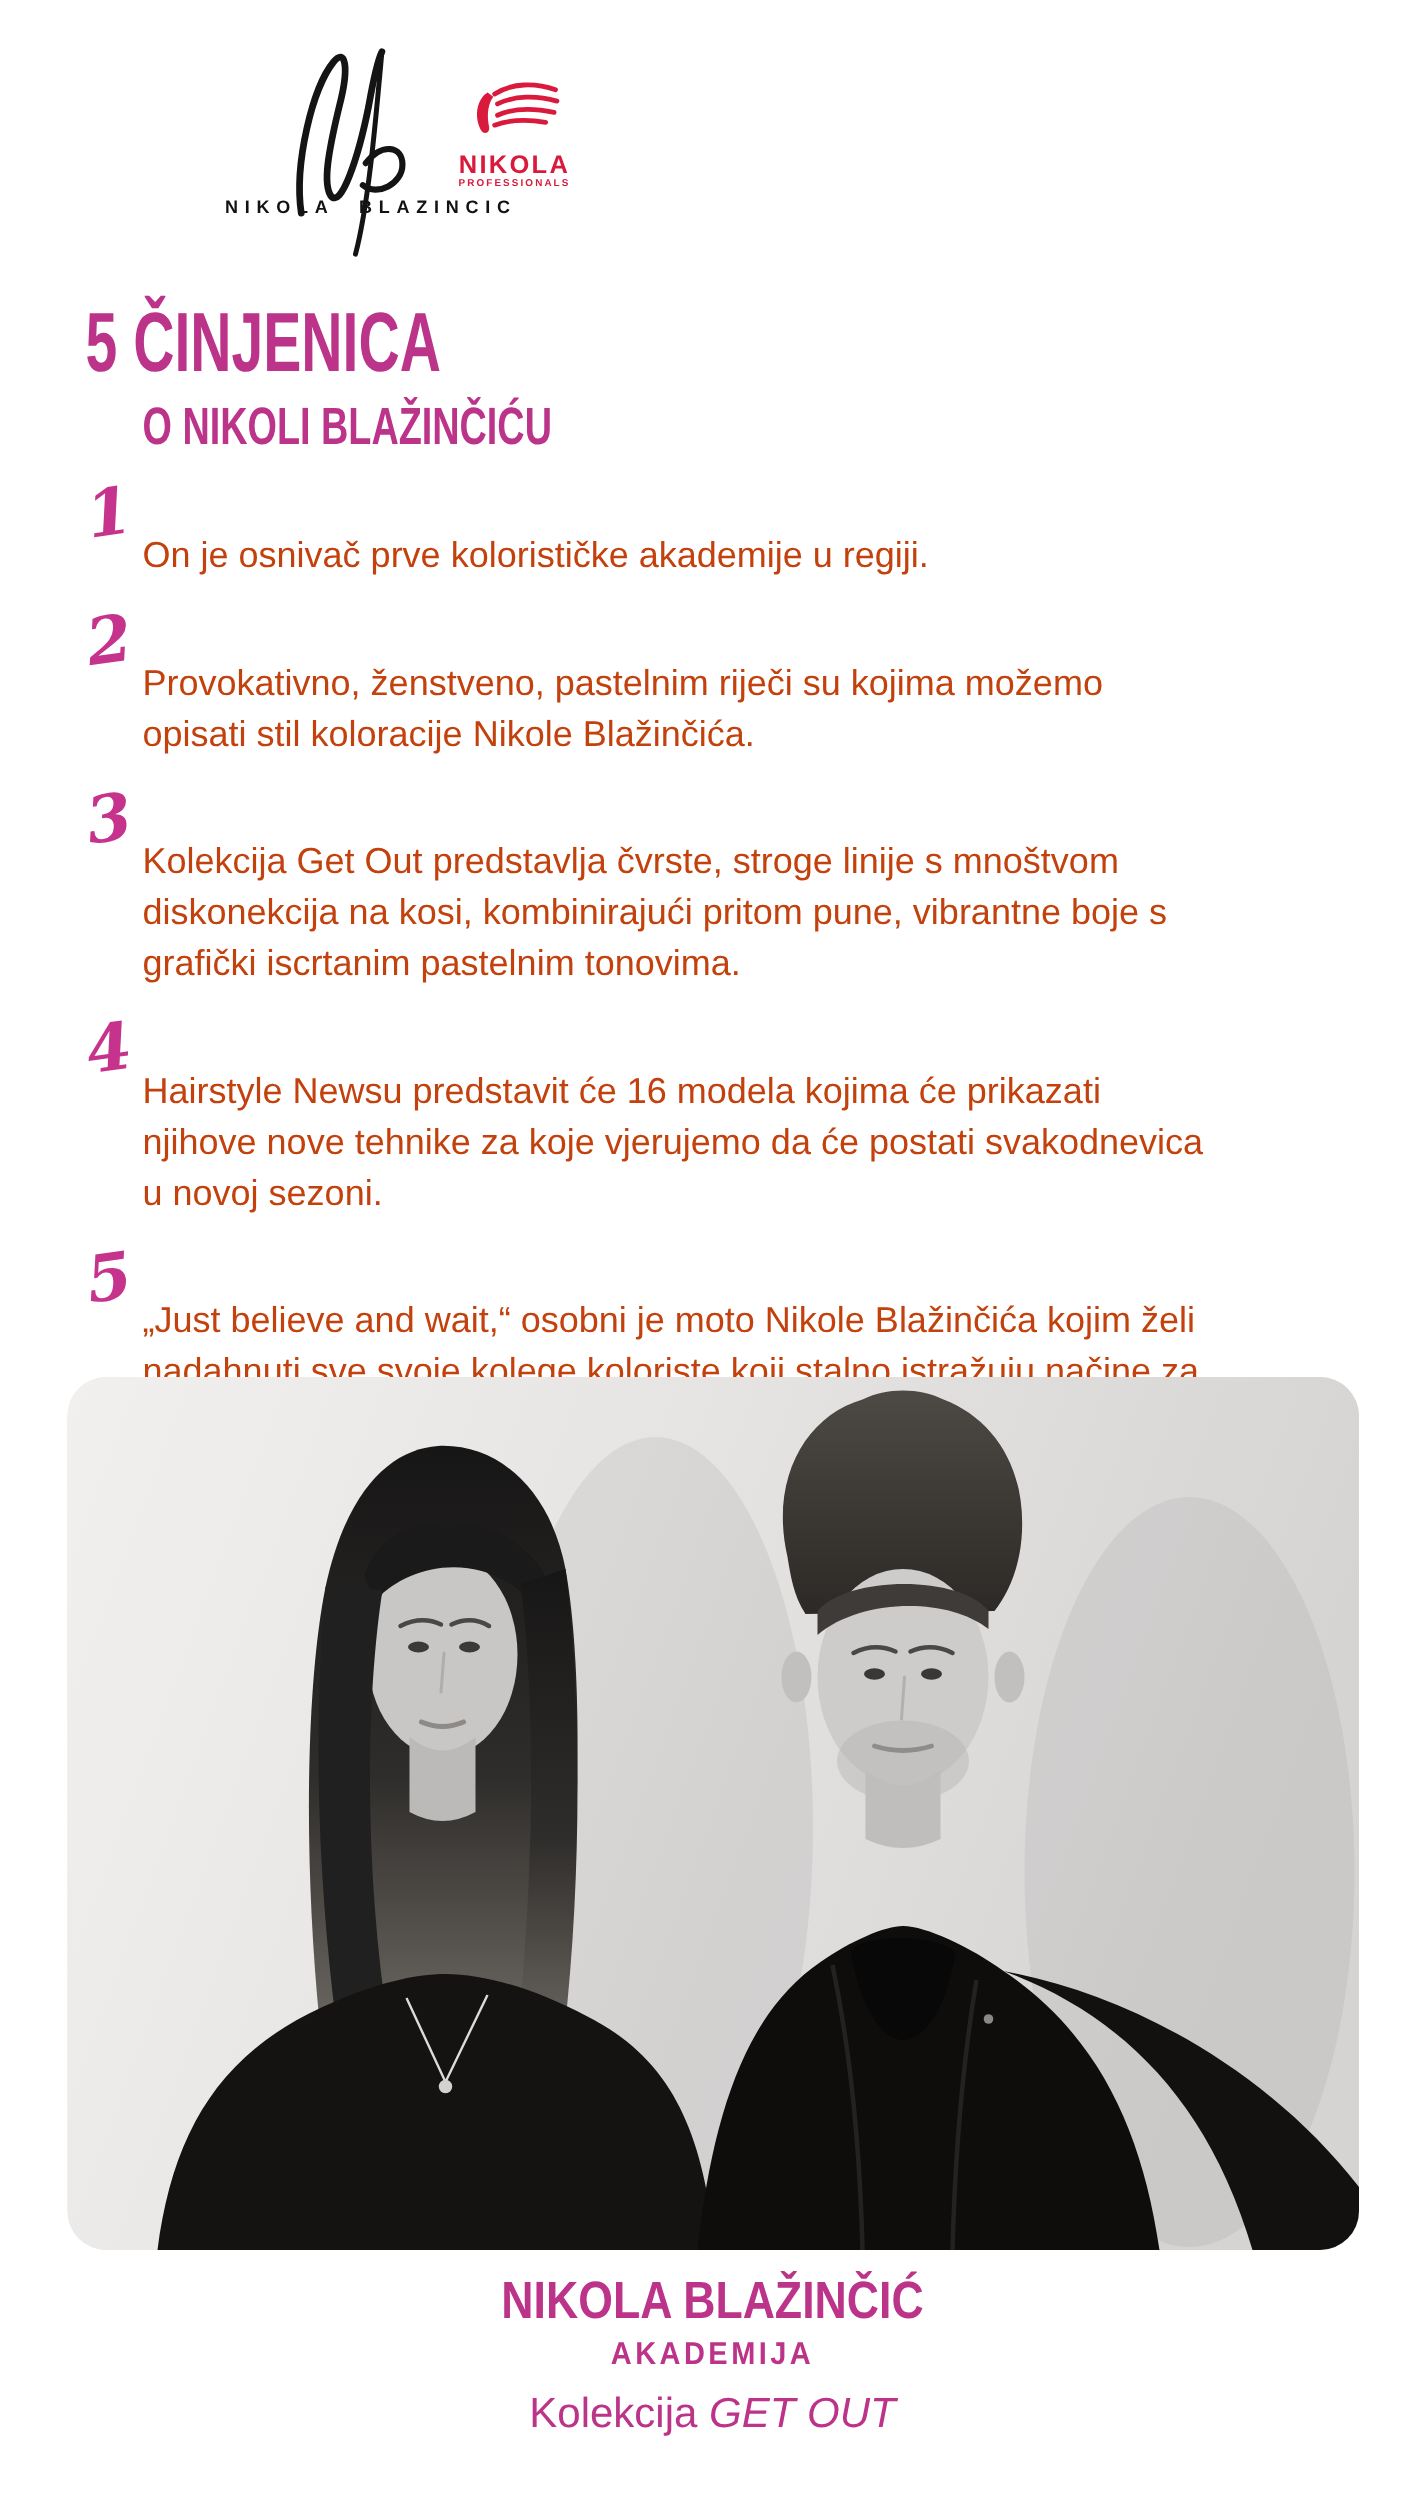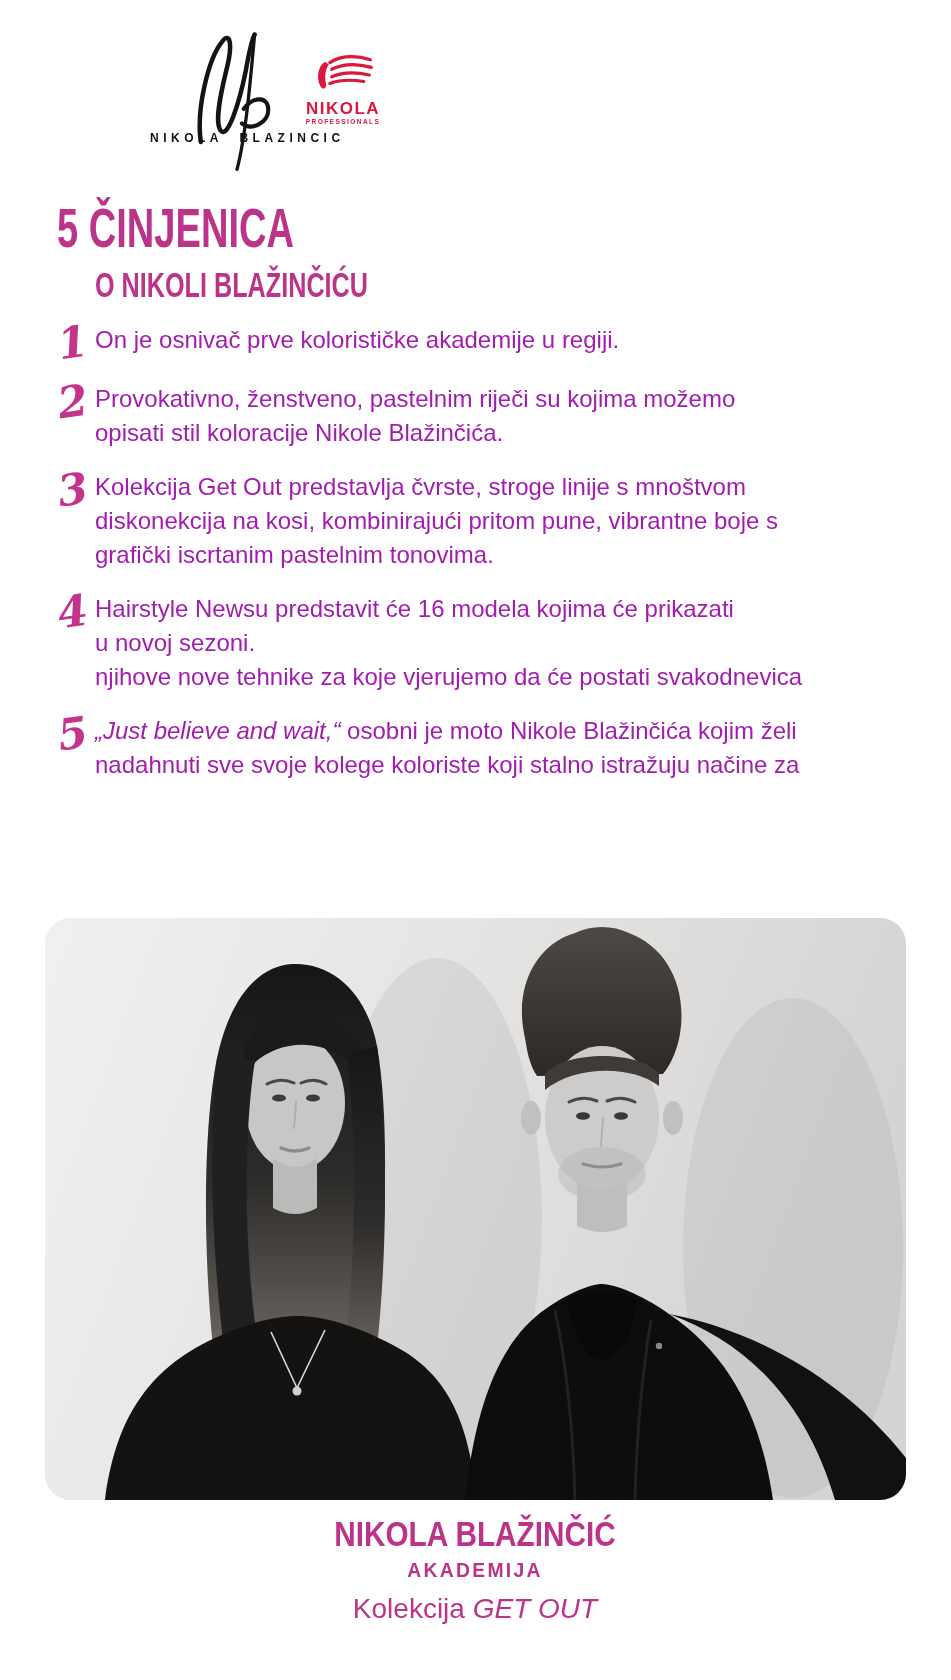--- a/index.html
+++ b/index.html
@@ -33,22 +33,22 @@
   }
 
   
   .facts{position:absolute;left:55px;top:322px;width:840px;}
   .fact{display:flex;margin-bottom:19px;}
   .fact-num{
     flex:0 0 40px;width:40px;color:#c5338c;
     font-family:"DejaVu Serif",serif;font-style:italic;font-weight:700;
     font-size:43px;line-height:40px;transform:rotate(-8deg);transform-origin:center top;
   }
-  .fact-text{flex:1;color:#a21caf;font-size:24px;line-height:34px;padding-top:1px;}
-  .fact-text .ital{font-style:italic;}
+  .fact-text{flex:1;color:#c2410c;font-size:24px;line-height:34px;padding-top:1px;margin-top:31px;}
+  .fact-text .ital{}
 
   
   .photo{
     position:absolute;left:45px;top:918px;width:861px;height:582px;
     border-radius:26px;overflow:hidden;background:#e4e2e1;
   }
   .photo svg{display:block;}
 
   
   .footer{position:absolute;left:0;top:1516px;width:950px;text-align:center;color:#bb3489;}
@@ -120,22 +120,22 @@
         <div>Kolekcija Get Out predstavlja čvrste, stroge linije s mnoštvom</div>
         <div>diskonekcija na kosi, kombinirajući pritom pune, vibrantne boje s</div>
         <div>grafički iscrtanim pastelnim tonovima.</div>
       </div>
     </div>
 
     <div class="fact">
       <div class="fact-num">4</div>
       <div class="fact-text">
         <div>Hairstyle Newsu predstavit će 16 modela kojima će prikazati</div>
+        <div>njihove nove tehnike za koje vjerujemo da će postati svakodnevica</div>
         <div>u novoj sezoni.</div>
-        <div>njihove nove tehnike za koje vjerujemo da će postati svakodnevica</div>
       </div>
     </div>
 
     <div class="fact">
       <div class="fact-num">5</div>
       <div class="fact-text">
         <div><span class="ital">„Just believe and wait,“</span><span> osobni je moto Nikole Blažinčića kojim želi</span></div>
         <div>nadahnuti sve svoje kolege koloriste koji stalno istražuju načine za</div>
       </div>
     </div>

